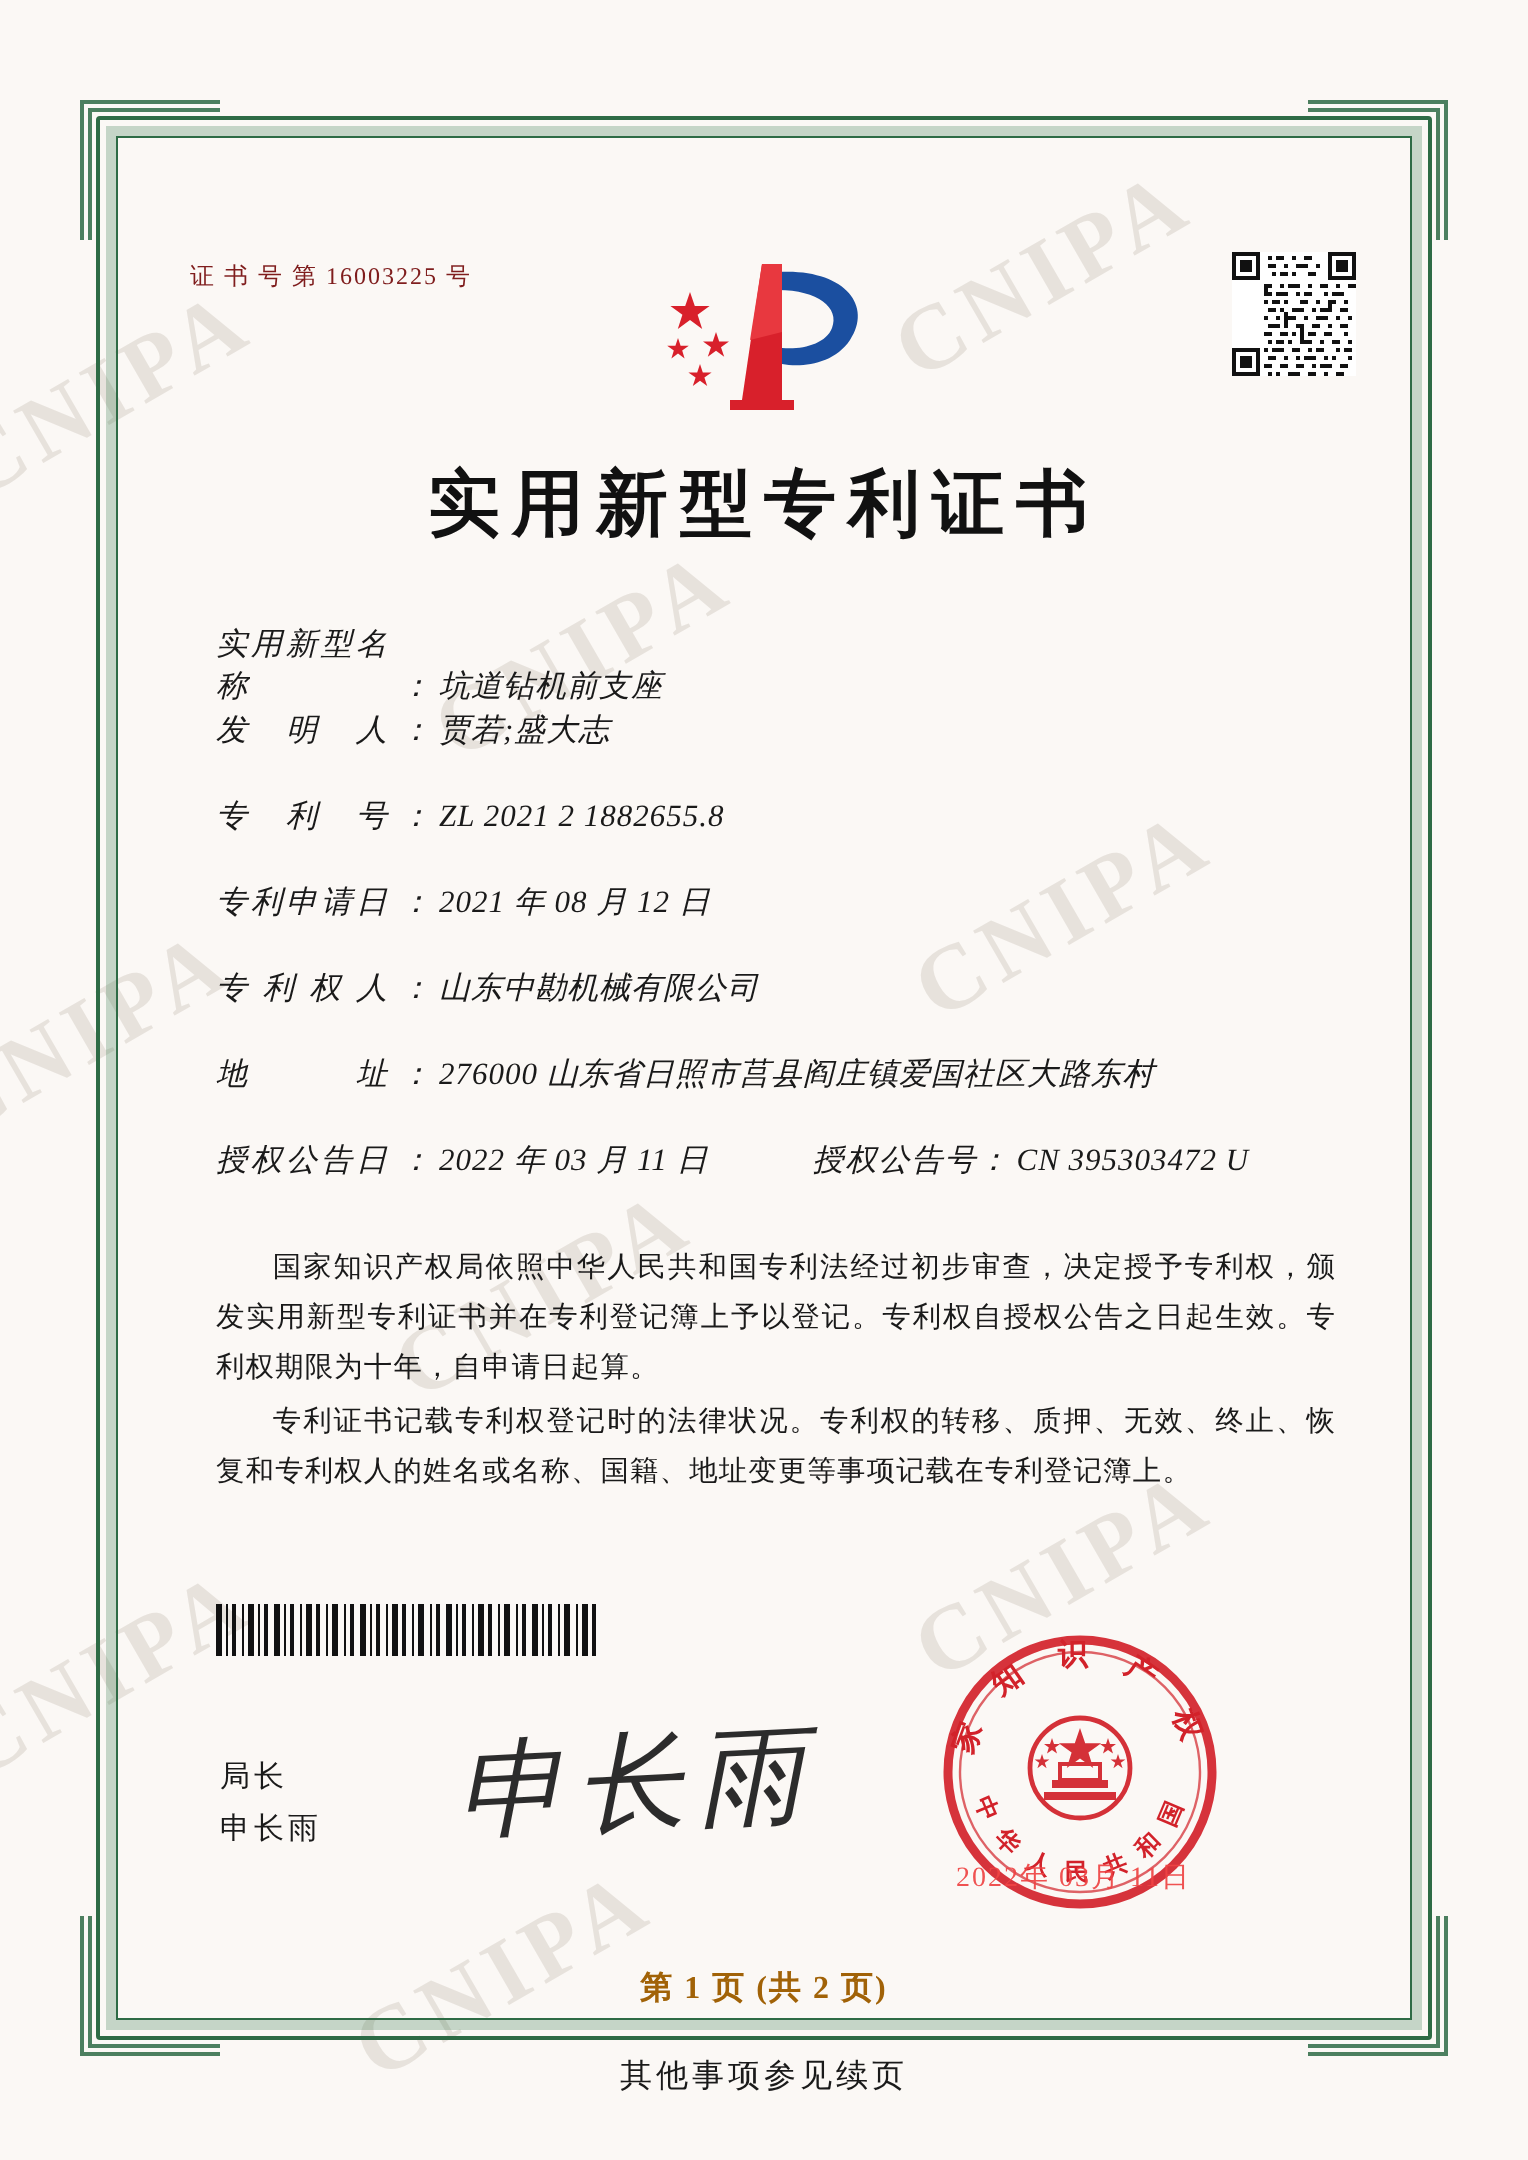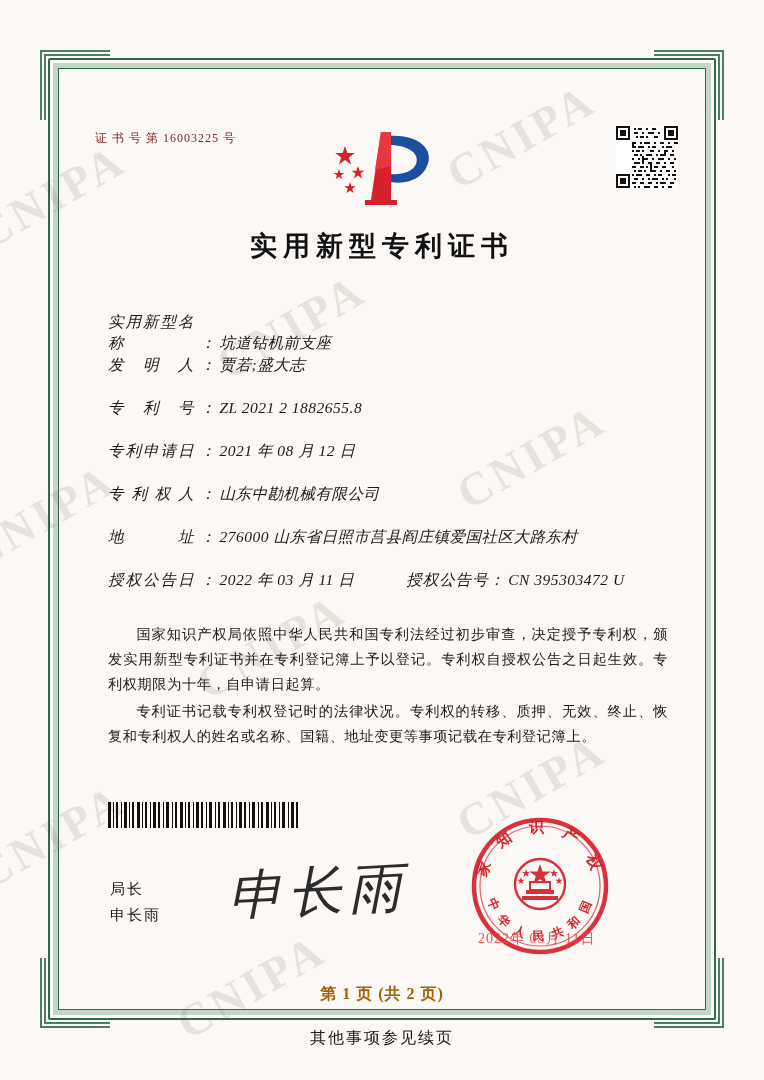--- a/index.html
+++ b/index.html
@@ -93,21 +93,21 @@
   
   .logo {
     position: absolute; left: 50%; top: 126px;
     transform: translateX(-50%);
     width: 130px; height: 86px;
   }
 
   .title {
     position: absolute; left: 0; right: 0; top: 228px;
     text-align: center;
-    font-size: 27px;
+    font-size: 36px;
     font-weight: 700;
     letter-spacing: 6px;
     color: #111;
     font-family: "Liberation Serif", "DejaVu Serif", serif;
   }
 
   .fields { position: absolute; left: 108px; top: 312px; width: 560px; font-style: italic; }
   .field { position: relative; height: 43px; font-size: 15.5px; color: #1a1a1a; }
   .field .lbl { display: inline-block; width: 92px; letter-spacing: 2px; }
   .field .colon { margin: 0 4px 0 0; }

